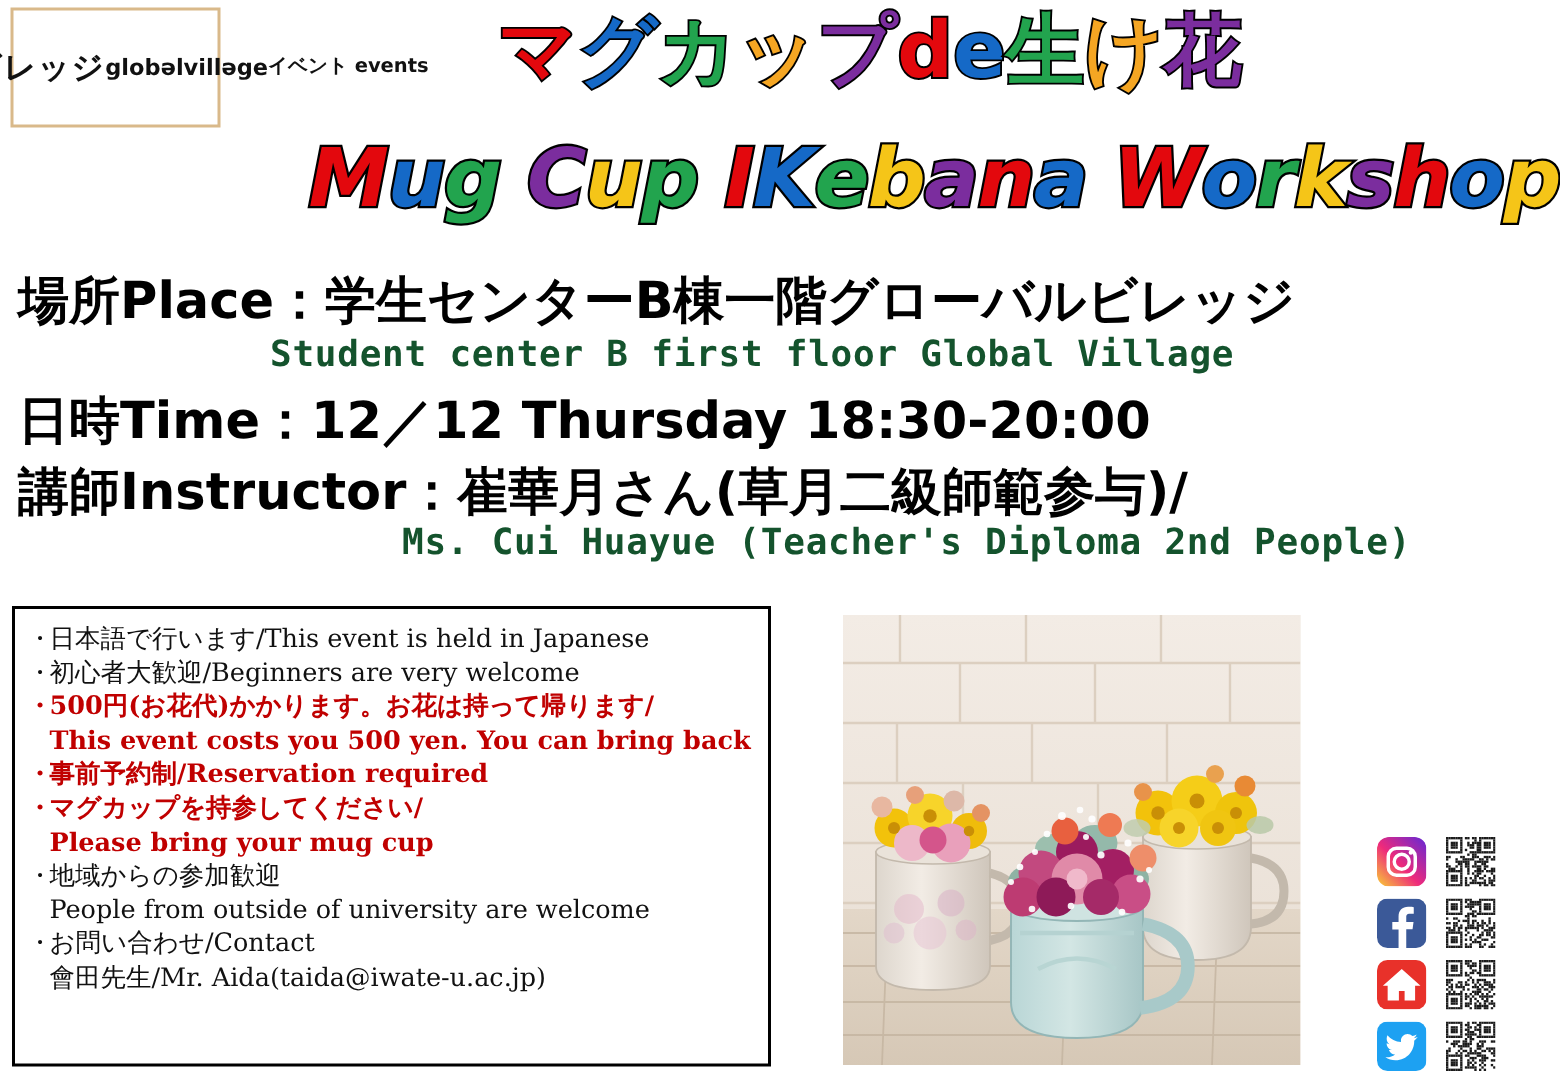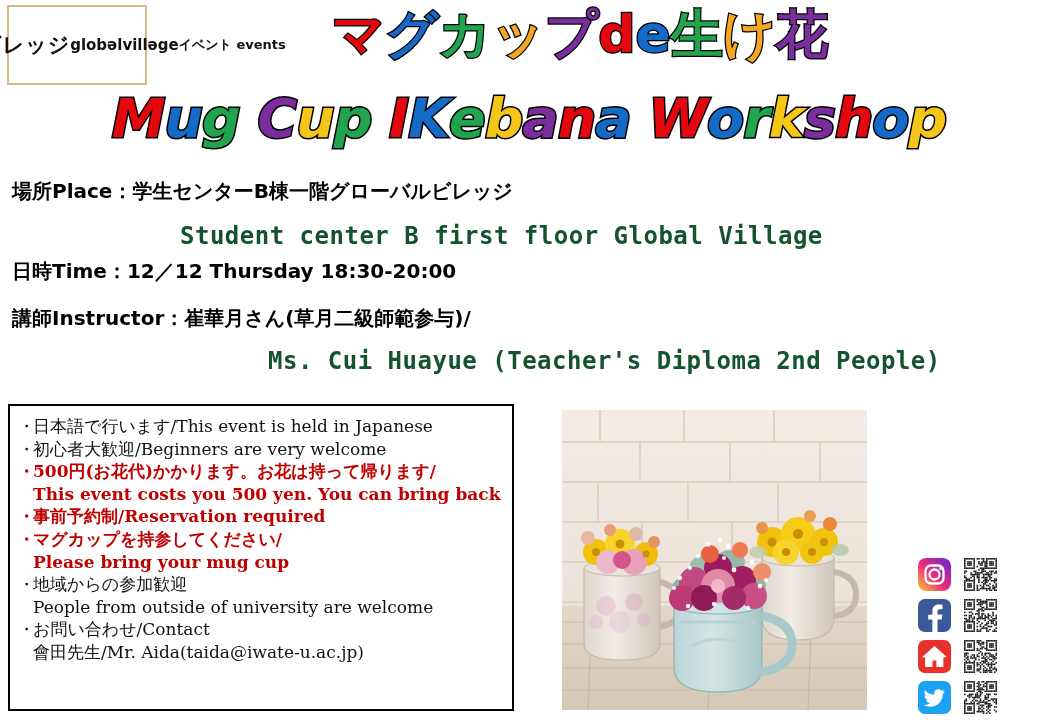--- a/index.html
+++ b/index.html
@@ -78,21 +78,21 @@
     letter-spacing: 0px;
     -webkit-text-stroke: 2.5px #000;
     paint-order: stroke fill;
   }
 
   #title-en {
     position: absolute;
     left: 0;
     top: 92px;
     width: 1040px;
-    text-align: center;
+    text-align: right;
     padding-left: 18px;
     box-sizing: border-box;
     white-space: nowrap;
   }
   #title-en .ch {
     font-family: "DejaVu Sans", sans-serif;
     font-size: 54px;
     font-weight: 700;
     line-height: 1;
     display: inline-block;
@@ -100,21 +100,21 @@
     letter-spacing: -1px;
     -webkit-text-stroke: 3px #000;
     paint-order: stroke fill;
   }
 
   
   .info-jp {
     position: absolute;
     font-family: "DejaVu Sans", sans-serif;
     font-weight: 700;
-    font-size: 20px;
+    font-size: 34px;
     color: #000;
     white-space: nowrap;
     letter-spacing: 0px;
   }
   .info-en {
     position: absolute;
     font-family: "DejaVu Sans Mono", monospace;
     font-weight: 700;
     font-size: 24px;
     color: #14532d;

